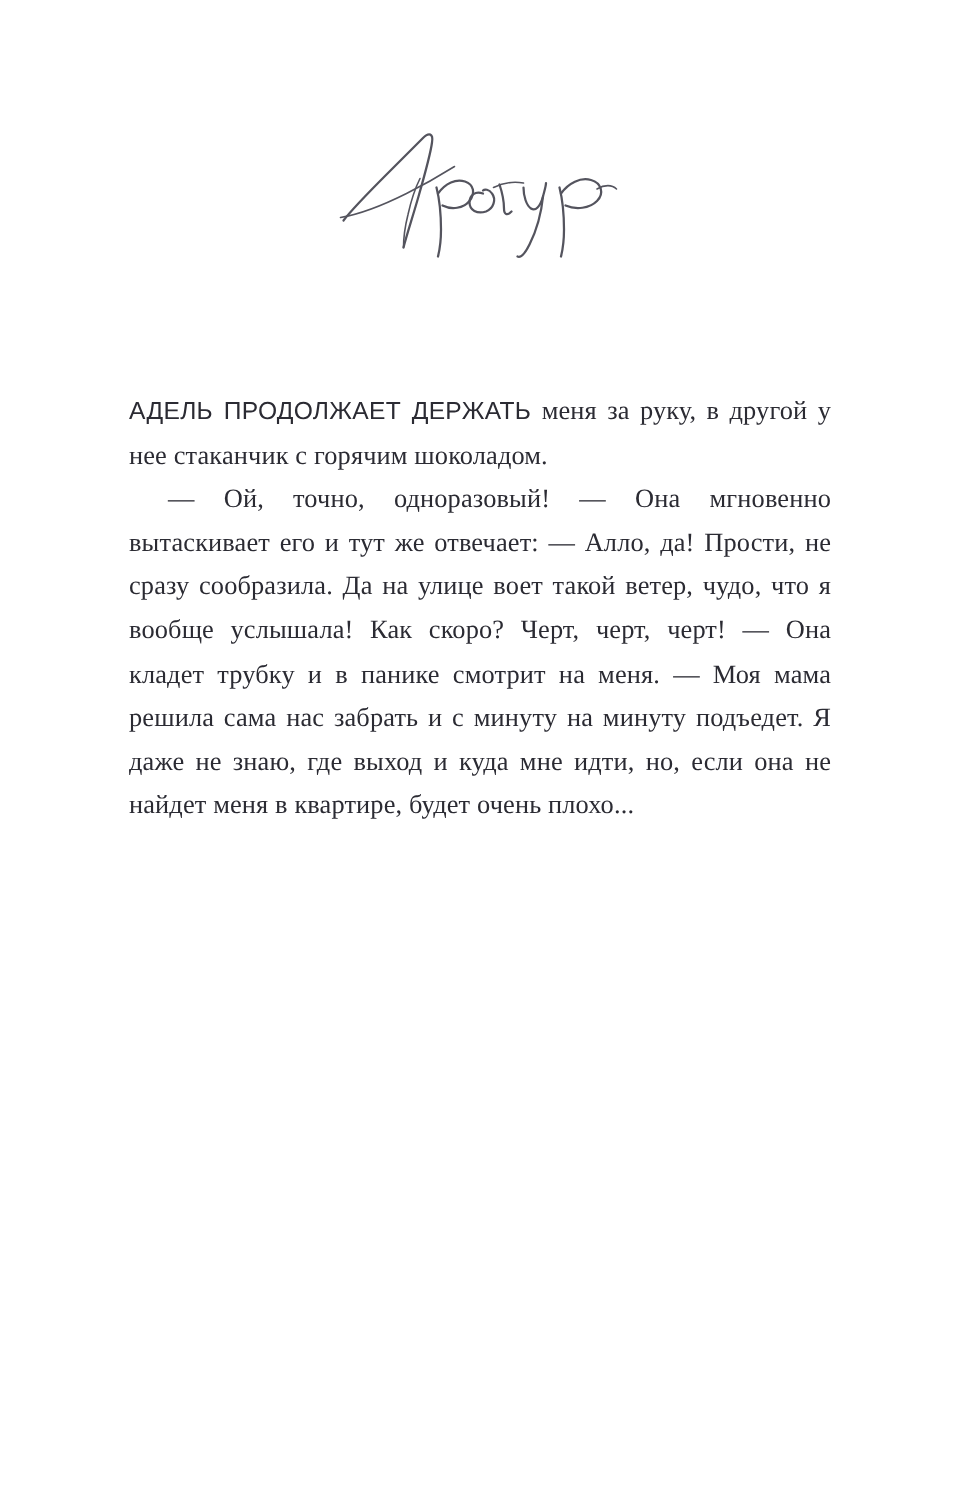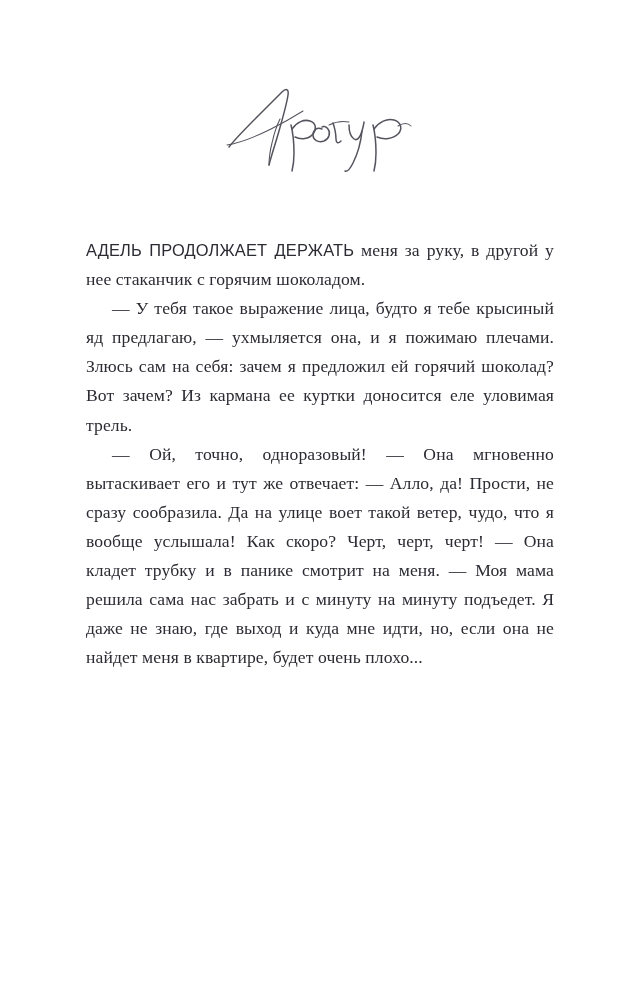--- a/index.html
+++ b/index.html
@@ -51,21 +51,21 @@
     stroke-linejoin: round;
   }
   .signature-svg path.thin {
     stroke-width: 1.05;
   }
 
   
   .textblock {
     position: absolute;
     left: 86px;
-    top: 236px;
+    top: 259px;
     width: 468px;
   }
 
   p.para {
     margin: 0;
     font-size: 17.6px;
     line-height: 29.1px;
     text-align: justify;
     text-justify: inter-word;
     text-indent: 26px;
@@ -121,21 +121,20 @@
   </div>
 
   <div class="textblock">
 
     <p class="para opening"><span class="lead-in">АДЕЛЬ ПРОДОЛЖАЕТ ДЕРЖАТЬ</span><span> меня за руку, в другой у нее стаканчик с горячим шоколадом.</span></p>
 
 
 
 
 
-    <p class="para">— У тебя такое выражение лица, будто я тебе крысиный яд предлагаю, — ухмыляется она, и я пожимаю плечами. Злюсь сам на себя: зачем я предложил ей горячий шоколад? Вот зачем? Из кармана ее куртки доносится еле уловимая трель.</p>
 
 
     <p class="para">— Ой, точно, одноразовый! — Она мгновенно вытаскивает его и тут же отвечает: — Алло, да! Прости, не сразу сообразила. Да на улице воет такой ветер, чудо, что я вообще услышала! Как скоро? Черт, черт, черт! — Она кладет трубку и в панике смотрит на меня. — Моя мама решила сама нас забрать и с минуту на минуту подъедет. Я даже не знаю, где выход и куда мне идти, но, если она не найдет меня в квартире, будет очень плохо...</p>
 
 
   </div>
 
 </div>
 
 </body></html>

